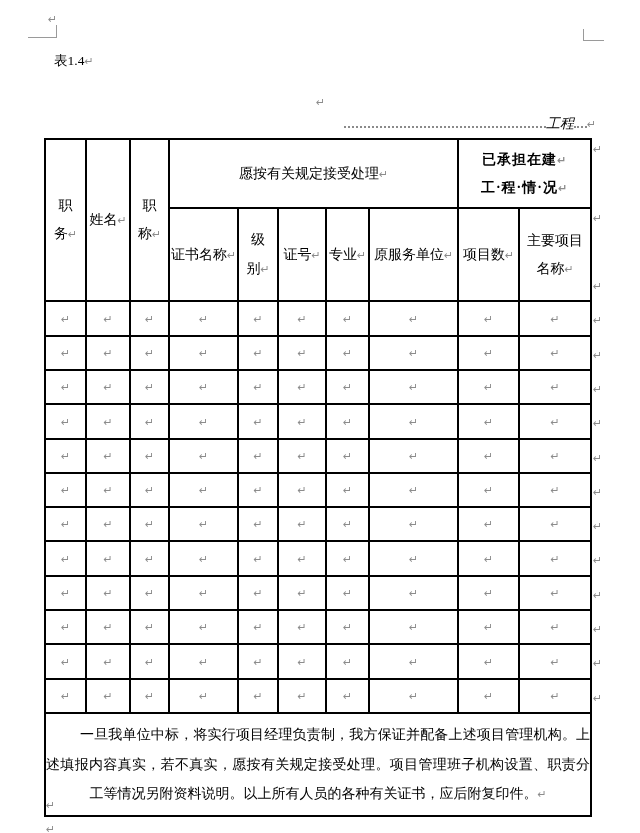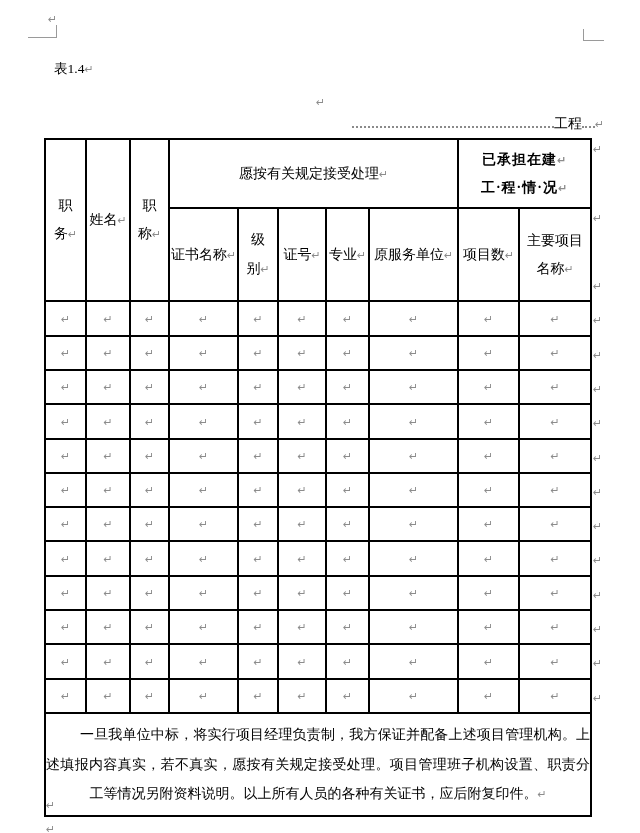--- a/index.html
+++ b/index.html
@@ -10,23 +10,23 @@
   .pmark{
     font-family:"DejaVu Sans","Liberation Sans",sans-serif;
     color:#8c8c8c;font-size:11px;line-height:1;vertical-align:baseline;
   }
   .abs{position:absolute;}
   
   .corner-left{left:28px;top:25px;width:28px;height:12px;
     border-bottom:1px solid #9a9a9a;border-right:1px solid #9a9a9a;}
   .corner-right{left:583px;top:29px;width:20px;height:11px;
     border-bottom:1px solid #9a9a9a;border-left:1px solid #9a9a9a;}
-  .doc-label{left:54px;top:60px;font-size:13.5px;text-align:center;}
+  .doc-label{left:54px;top:52px;font-size:13.5px;text-align:center;}
   .doc-title{left:0;top:64px;width:640px;text-align:center;font-size:15px;letter-spacing:.5px;}
-  .blank-line{left:352px;top:112px;height:22px;font-size:14px;white-space:nowrap;}
+  .blank-line{left:344px;top:112px;height:22px;font-size:14px;white-space:nowrap;font-style:italic;}
   .leader{display:inline-block;height:14px;border-bottom:2px dotted #8a8a8a;}
   .lead-a{width:202px;} .lead-b{width:13px;}
   
   table.form{
     position:absolute;left:44px;top:138px;width:546px;
     border-collapse:collapse;table-layout:fixed;
   }
   table.form th,table.form td{
     border:2px solid #000;padding:0;font-weight:normal;
     text-align:center;vertical-align:middle;font-size:14px;line-height:1.55;

